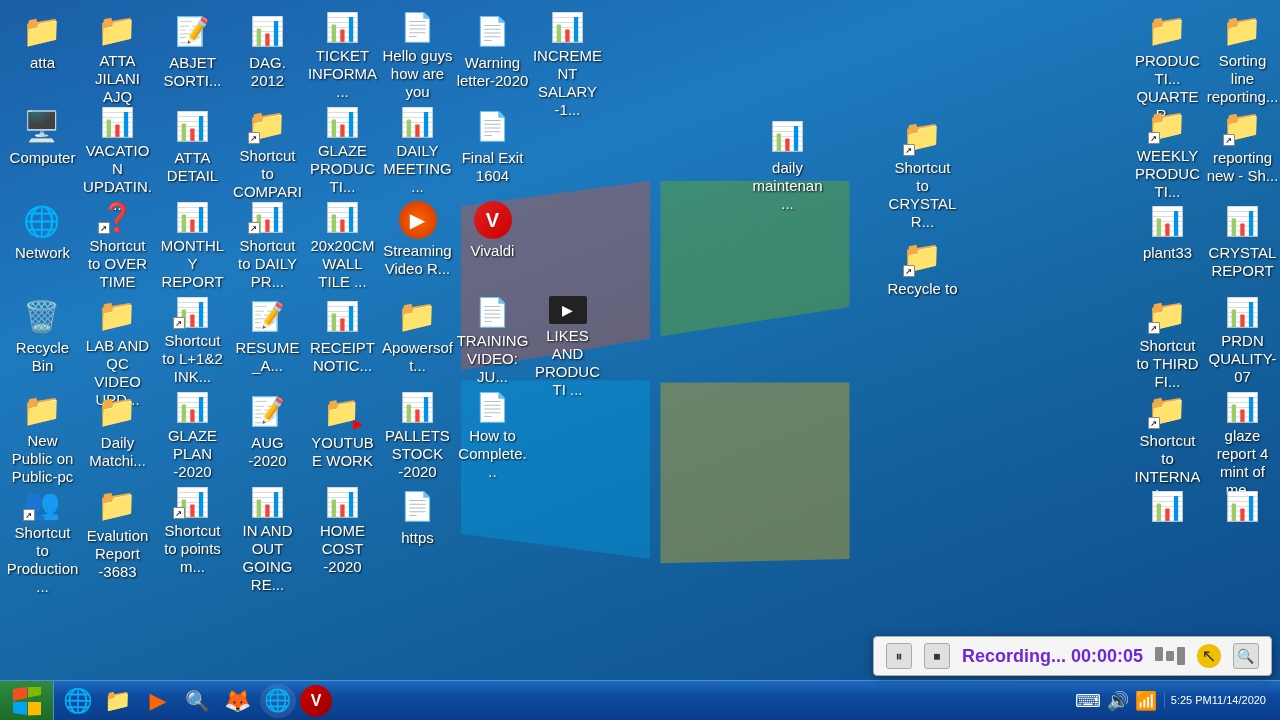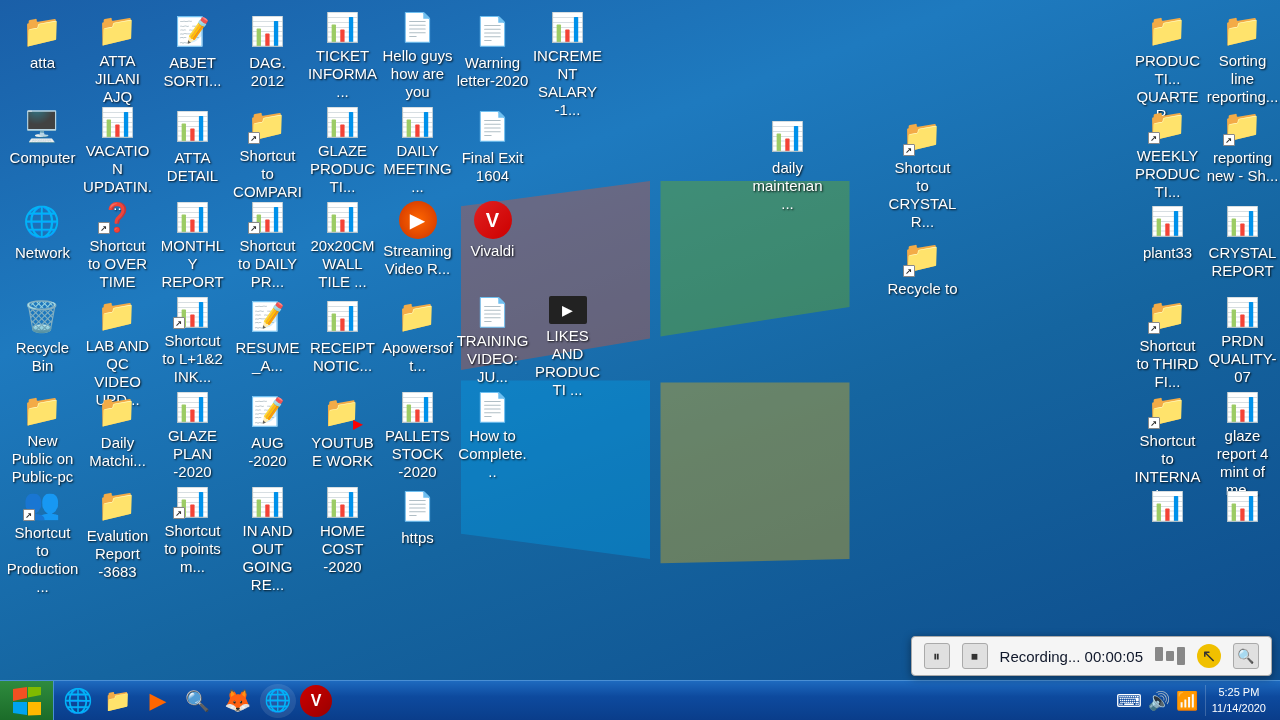--- a/index.html
+++ b/index.html
@@ -168,23 +168,23 @@
       border: 1px solid #aaa;
       border-radius: 4px;
       padding: 6px 12px;
       display: flex;
       align-items: center;
       gap: 12px;
       box-shadow: 0 2px 8px rgba(0,0,0,0.4);
       z-index: 100;
     }
     .recording-text {
-      font-size: 15px;
-      color: #0f172a;
-      font-weight: 400;
+      font-size: 18px;
+      color: #6d28d9;
+      font-weight: 700;
     }
     .rec-btn {
       width: 26px; height: 26px;
       background: #e0e0e0;
       border: 1px solid #aaa;
       border-radius: 3px;
       display: flex; align-items: center; justify-content: center;
       cursor: pointer;
       font-size: 14px;
       color: #333;
@@ -201,21 +201,20 @@
     
     .tray-icon {
       font-size: 18px;
       color: white;
       cursor: pointer;
     }
 
     
     .clock-area {
       display: flex;
-      flex-direction: column;
       align-items: center;
       color: white;
       font-size: 11px;
       padding: 0 6px;
       border-left: 1px solid rgba(255,255,255,0.2);
       line-height: 1.4;
     }
   </style>
 </head>
 <body>

